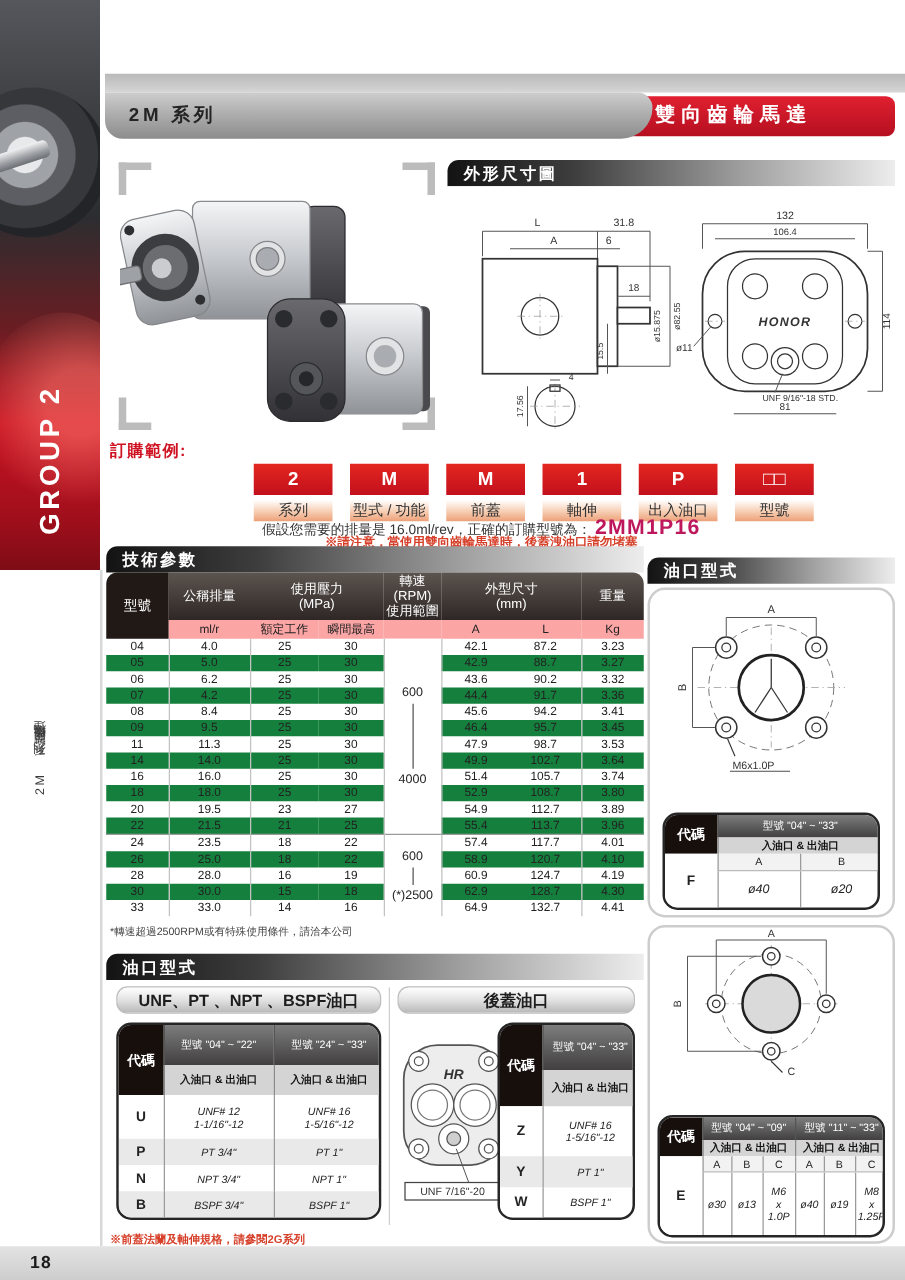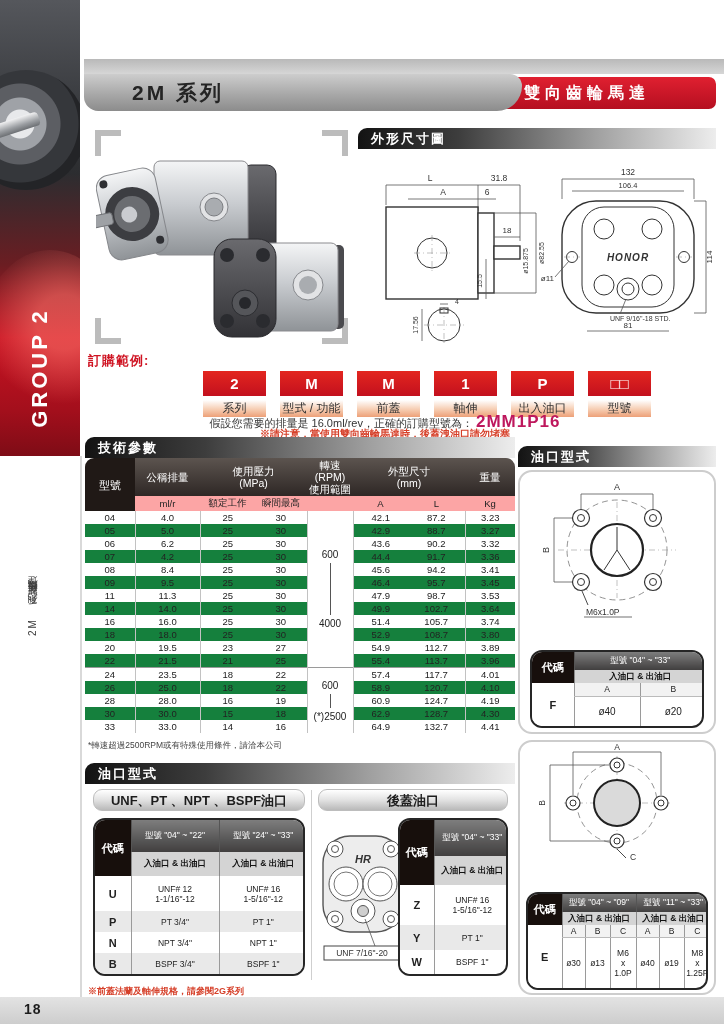--- a/index.html
+++ b/index.html
@@ -20,21 +20,21 @@
   .side-label{left:26px;top:466px;height:170px;writing-mode:vertical-rl;transform:rotate(180deg);font-size:10px;color:#3a3a3a;letter-spacing:2px;white-space:nowrap;}
 
   
   .footer-band{left:0;top:997px;width:724px;height:27px;background:linear-gradient(180deg,#e3e3e3,#cdcdcd);}
   .page-number{left:24px;top:1001px;font-size:14px;font-weight:bold;color:#1c1c1c;letter-spacing:1px;}
   .footer-note{left:88px;top:985px;font-size:9px;color:#d6402a;font-weight:bold;}
 
   
   .top-strip{left:84px;top:59px;width:640px;height:15px;background:linear-gradient(180deg,#b9b9b9,#d6d6d6);}
   .banner-red{left:492px;top:77px;width:224px;height:32px;background:linear-gradient(180deg,#e02030,#b50f20);border-radius:18px 8px 8px 18px;color:#fff;font-size:16px;font-weight:bold;letter-spacing:5px;line-height:32px;padding-left:32px;box-sizing:border-box;}
-  .banner-gray{left:84px;top:74px;width:438px;height:37px;background:linear-gradient(180deg,#cdcdcd 0%,#a8a8a8 55%,#8c8c8c 100%);border-radius:0 22px 46px 26px;color:#242424;font-size:21px;font-weight:bold;letter-spacing:3px;line-height:37px;padding-left:48px;box-sizing:border-box;}
+  .banner-gray{left:84px;top:74px;width:438px;height:37px;background:linear-gradient(180deg,#cdcdcd 0%,#a8a8a8 55%,#8c8c8c 100%);border-radius:0 22px 46px 26px;color:#242424;font-size:15px;font-weight:bold;letter-spacing:3px;line-height:37px;padding-left:19px;box-sizing:border-box;}
 
   
   .sec-bar{background:linear-gradient(90deg,#131313 0%,#3d3d3d 28%,#9f9f9f 66%,#ededed 100%);color:#fff;font-weight:bold;font-size:13px;border-radius:9px 0 0 0;line-height:21px;padding-left:13px;box-sizing:border-box;letter-spacing:2px;}
   .pill-bar{background:linear-gradient(180deg,#ffffff 0%,#e2e2e2 50%,#b9b9b9 100%);border:1px solid #bdbdbd;border-radius:9px;color:#1d1d1d;font-weight:bold;text-align:center;box-sizing:border-box;}
 
   
   .crop{width:20px;height:20px;position:absolute;}
   .crop.tl{border-top:6px solid #bcbcbc;border-left:6px solid #bcbcbc;}
   .crop.tr{border-top:6px solid #bcbcbc;border-right:6px solid #bcbcbc;}
   .crop.bl{border-bottom:6px solid #bcbcbc;border-left:6px solid #bcbcbc;}
@@ -77,21 +77,21 @@
   .spec-footnote{left:88px;top:740px;font-size:8.5px;color:#444;}
 
   
   .mini-wrap{border:2px solid #262626;border-radius:12px;overflow:hidden;background:#fff;box-sizing:border-box;}
   .mini{width:100%;height:100%;border-collapse:collapse;table-layout:fixed;}
   .mini th,.mini td{padding:0;text-align:center;font-weight:normal;vertical-align:middle;}
   .mini .codehead{background:#170f0c;color:#fff;font-size:11px;font-weight:bold;}
   .mini .mhead{background:linear-gradient(180deg,#7d7d7d,#413f3f);color:#fff;font-size:8.5px;border-left:1px solid #555;}
   .mini .phead{background:#d4d4d4;color:#111;font-size:8.5px;font-weight:bold;border-left:1px solid #8a8a8a;}
   .mini .abc{background:#f2f2f2;color:#222;font-size:8.5px;border-left:1px solid #9a9a9a;border-bottom:1px solid #bbb;}
-  .mini td.val{font-size:8.5px;color:#222;border-left:1px solid #9a9a9a;}
+  .mini td.val{font-size:8.5px;color:#222;border-left:1px solid #9a9a9a;font-style:italic;}
   .mini th.code{font-size:11px;color:#222;font-weight:bold;background:#fff;}
   .mini tr.alt td.val{background:#e9e9e9;}
   .mini tr.alt th.code{background:#e9e9e9;}
 
   .panel-body{background:#fff;}
   .vdivider{width:1px;background:#cfcfcf;}
 </style>
 </head>
 <body>
 

